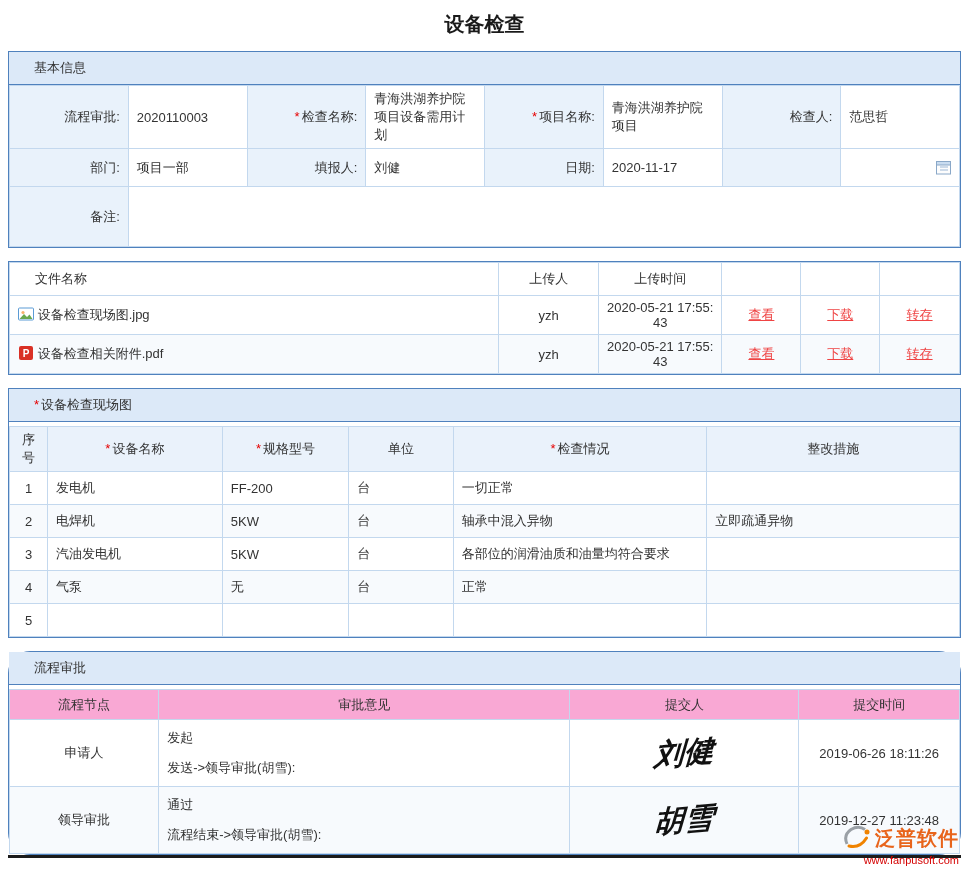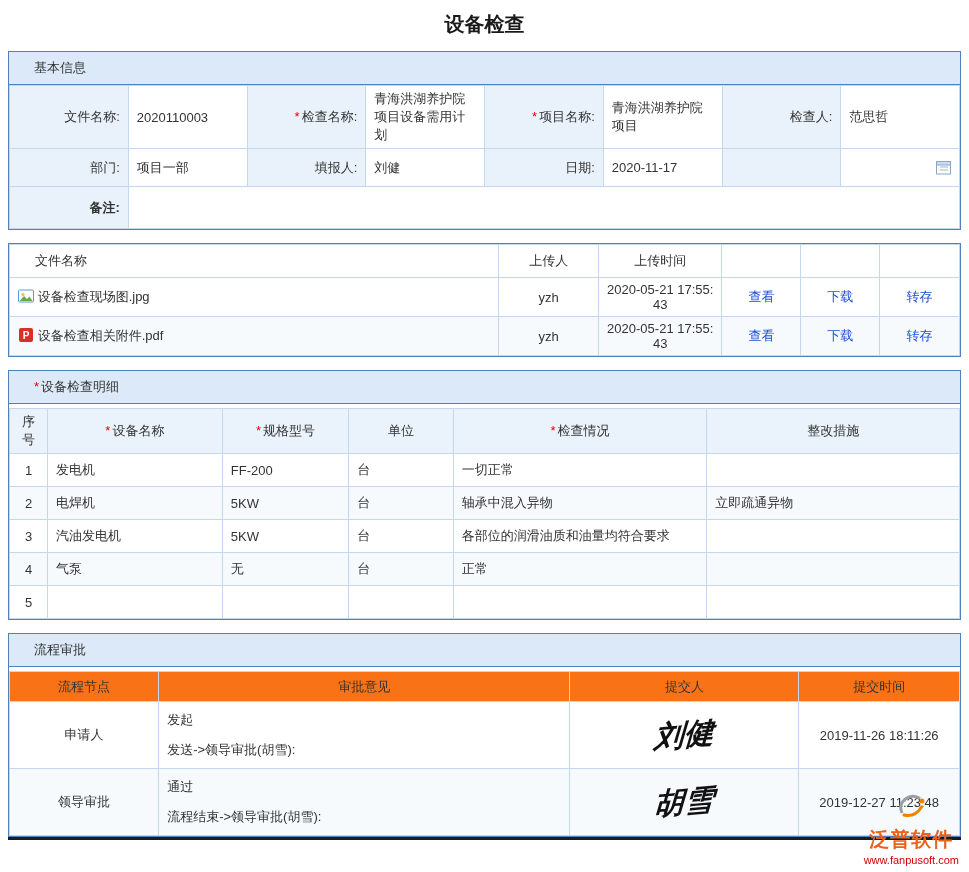--- a/index.html
+++ b/index.html
@@ -34,56 +34,56 @@
     font-size: 13px;
     font-weight: normal;
     word-break: break-all;
     vertical-align: middle;
   }
   
   .label-cell { background: #e9f2fb; text-align: right; }
   .value-cell { background: #fff; text-align: left; }
   .bi-row1 td { height: 62px; }
   .bi-row2 td { height: 38px; padding-left: 8px; }
-  .bi-row3 td { height: 42px; font-weight: bold; }
+  .bi-row3 td { height: 60px; }
   .req { color: #e60000; margin-right: 2px; }
   .picker-cell { text-align: right; vertical-align: middle; }
   
   .att-head th { background: #fff; text-align: center; height: 33px; }
   .att-head th.left { text-align: left; padding-left: 25px; }
   .att-row td { height: 34px; text-align: center; }
   .att-row.even td { background: #f7fafd; }
   td.file-td { text-align: left; }
   .center { text-align: center; }
-  a.action-link { color: #1d4ed8; cursor: pointer; }
+  a.action-link { color: #ef4444; text-decoration: underline; cursor: pointer; }
   .icon16 { width: 16px; height: 16px; flex: 0 0 16px; display: inline-block; vertical-align: -3px; }
   
   .det-head th { background: #eaf2fb; text-align: center; height: 31px; }
   .det-row td { height: 33px; background: #fff; }
   .det-row.even td { background: #f7fafd; }
   
-  .apr-head th { background: #f97316; text-align: center; height: 30px; }
+  .apr-head th { background: #f9a8d4; text-align: center; height: 30px; }
   .apr-row td { height: 67px; }
   .apr-row.even td { background: #f7fafd; }
   .opinion-line { text-align: left; padding: 2px 0; }
   .opinion-line.first { padding-bottom: 10px; }
   .signature {
     display: inline-block;
     font-family: "DejaVu Serif", "Liberation Serif", serif;
     font-style: italic; font-weight: bold;
     font-size: 30px; color: #111;
     transform: rotate(-5deg) skewX(-8deg);
   }
   
   .bottom-bar { height: 3px; background: #1b1b1b; margin-top: 0; }
   .brand {
     position: absolute; right: 10px; bottom: 6px;
     text-align: right; background: transparent;
   }
-  .brand-row { display: flex; align-items: center; justify-content: space-between; gap: 4px; flex-direction: column; }
+  .brand-row { display: flex; align-items: center; justify-content: space-between; gap: 4px; }
   .brand-name { color: #e8641b; font-size: 20px; font-weight: bold; letter-spacing: 1px; }
   .brand-url { color: #d40000; font-size: 11px; margin-top: 1px; }
 </style>
 </head>
 <body>
 
 <div class="page">
 
   <div class="page-title">设备检查</div>
 
@@ -95,21 +95,21 @@
           <col style="width:12.5%">
           <col style="width:12.5%">
           <col style="width:12.5%">
         <col style="width:12.5%">
           <col style="width:12.5%">
           <col style="width:12.5%">
           <col style="width:12.5%">
       </colgroup>
       <tbody>
           <tr class="bi-row1">
-        <td class="label-cell"><span>文件名称:</span></td>
+        <td class="label-cell"><span>流程审批:</span></td>
         <td class="value-cell">2020110003</td>
         <td class="label-cell"><span class="req">*</span><span>检查名称:</span></td>
         <td class="value-cell">青海洪湖养护院项目设备需用计划</td>
         <td class="label-cell"><span class="req">*</span><span>项目名称:</span></td>
         <td class="value-cell">青海洪湖养护院项目</td>
         <td class="label-cell"><span>检查人:</span></td>
         <td class="value-cell">范思哲</td>
       </tr>
       <tr class="bi-row2">
         <td class="label-cell"><span>部门:</span></td>
@@ -188,21 +188,21 @@
         <td class="center">2020-05-21 17:55:43</td>
         <td class="center"><a class="action-link">查看</a></td>
         <td class="center"><a class="action-link">下载</a></td>
         <td class="center"><a class="action-link">转存</a></td>
       </tr>
     </tbody>
       </table>
   </div>
 
   <div class="section">
-    <div class="section-bar"><span class="req">*</span><span>设备检查明细</span></div>
+    <div class="section-bar"><span class="req">*</span><span>设备检查现场图</span></div>
     <div class="gap"></div>
     <table>
       <colgroup>
         <col style="width:4%">
           <col style="width:18.4%">
           <col style="width:13.3%">
         <col style="width:11%">
           <col style="width:26.7%">
           <col style="width:26.6%">
       </colgroup>
@@ -252,21 +252,21 @@
         <td></td>
         <td></td>
         <td></td>
         <td></td>
         <td></td>
       </tr>
     </tbody>
       </table>
   </div>
 
-  <div class="section" style="margin-bottom:0;">
+  <div class="section" style="margin-bottom:0;border-radius:22px;">
     <div class="section-bar">流程审批</div>
     <div class="gap"></div>
     <table>
       <colgroup>
         <col style="width:15.7%">
           <col style="width:43.3%">
           <col style="width:24.1%">
           <col style="width:16.9%">
       </colgroup>
       <tbody>
@@ -276,21 +276,21 @@
         <th>提交人</th>
         <th>提交时间</th>
       </tr>
       <tr class="apr-row">
         <td class="center">申请人</td>
         <td>
           <div class="opinion-line first">发起</div>
           <div class="opinion-line">发送-&gt;领导审批(胡雪):</div>
         </td>
         <td class="center"><span class="signature">刘健</span></td>
-        <td class="center">2019-11-26 18:11:26</td>
+        <td class="center">2019-06-26 18:11:26</td>
       </tr>
       <tr class="apr-row even">
         <td class="center">领导审批</td>
         <td>
           <div class="opinion-line first">通过</div>
           <div class="opinion-line">流程结束-&gt;领导审批(胡雪):</div>
         </td>
         <td class="center"><span class="signature">胡雪</span></td>
         <td class="center">2019-12-27 11:23:48</td>
       </tr>

